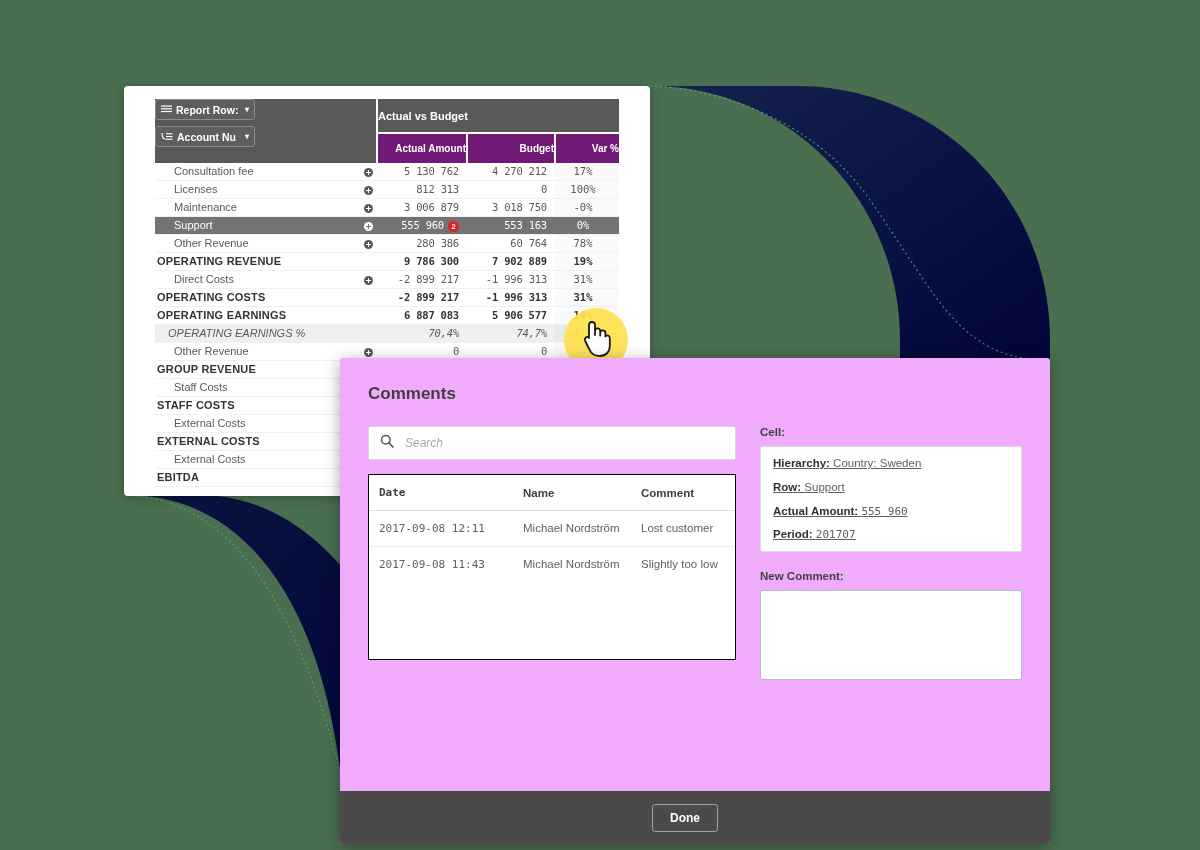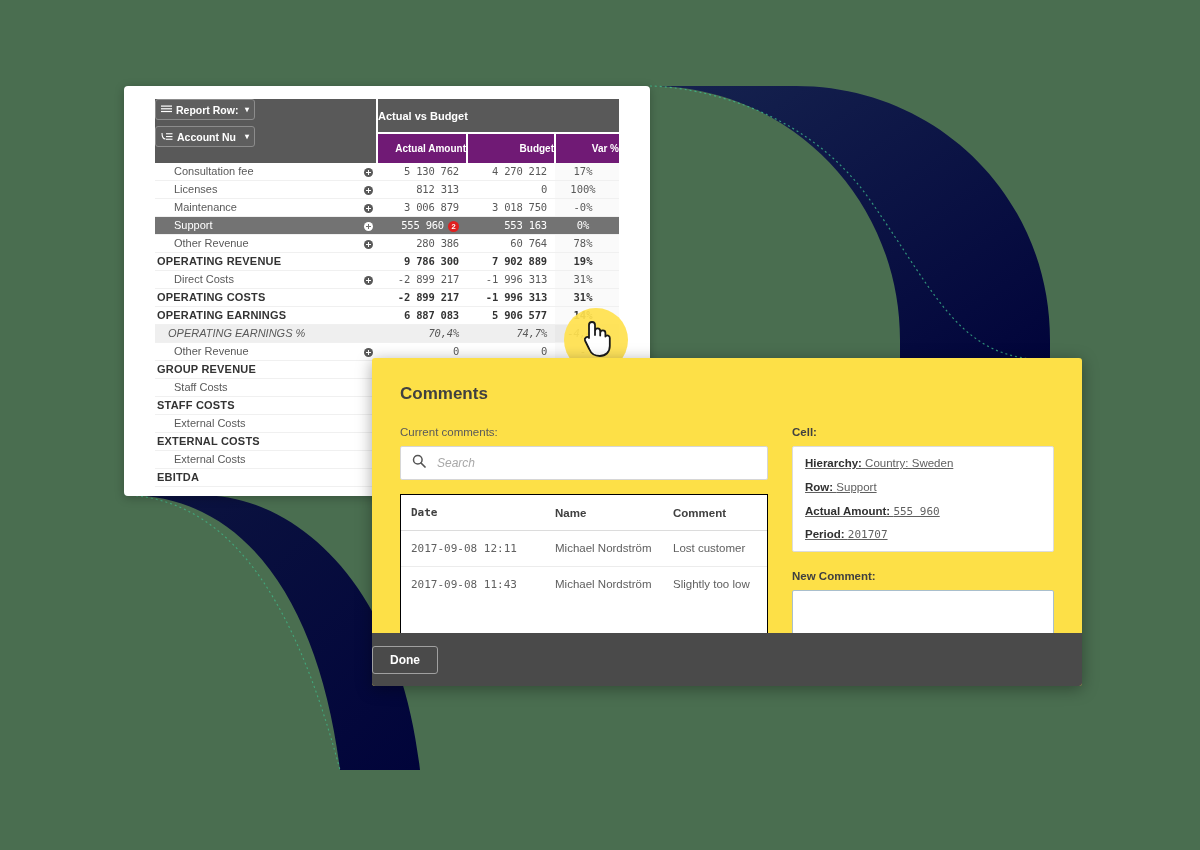--- a/index.html
+++ b/index.html
@@ -85,23 +85,23 @@
     font-family:"Liberation Sans",sans-serif;
   }
 
   
   .cursor-wrap{position:absolute;left:440px;top:222px;width:64px;height:64px;pointer-events:none;}
   .cursor-glow{position:absolute;left:0;top:0;width:64px;height:64px;border-radius:50%;background:#ffe14d;opacity:.92;}
   .cursor-hand{position:absolute;left:16px;top:10px;}
 
   
   .dialog{
-    position:absolute;left:340px;top:358px;width:710px;height:328px;
-    background:#fde047;border-radius:3px;
-    box-shadow:0 3px 16px rgba(0,0,0,.35);overflow:hidden;margin-left:32px;
+    position:absolute;left:340px;top:358px;width:710px;height:486px;
+    background:#f0abfc;border-radius:3px;
+    box-shadow:0 3px 16px rgba(0,0,0,.35);overflow:hidden;
   }
   .dlg-body{position:absolute;left:0;top:0;right:0;bottom:53px;padding:26px 28px 0 28px;box-sizing:border-box;}
   .dlg-title{font-size:17px;font-weight:bold;color:#404040;margin:0 0 22px 0;}
   .cols{display:flex;gap:24px;}
   .col-l{width:368px;flex:0 0 368px;}
   .col-r{flex:1 1 auto;}
   .small-lbl{font-size:11.5px;color:#595959;margin-bottom:8px;}
   .small-lbl.b{font-weight:bold;color:#404040;}
 
   .search-box{
@@ -145,21 +145,21 @@
     font-family:"Liberation Sans",sans-serif;font-size:12px;color:#333;
     outline:none;resize:none;margin-bottom:13px;display:block;
   }
   .btn-add{
     width:100%;height:30px;background:#fff;border:1px solid #d4d4d4;border-radius:2px;
     font-family:"Liberation Sans",sans-serif;font-size:11.5px;font-weight:bold;color:#404040;
     cursor:pointer;
   }
   .dlg-foot{
     position:absolute;left:0;right:0;bottom:0;height:53px;background:#4a4a4a;
-    display:flex;align-items:center;justify-content:flex-start;padding-right:20px;box-sizing:border-box;
+    display:flex;align-items:center;justify-content:center;padding-right:20px;box-sizing:border-box;
   }
   .btn-done{
     background:#4a4a4a;border:1px solid #a0a0a0;border-radius:3px;color:#fff;
     font-family:"Liberation Sans",sans-serif;font-size:12px;font-weight:bold;
     padding:6px 17px;cursor:pointer;
   }
 </style>
 </head>
 <body>
 
@@ -368,21 +368,20 @@
     </svg>
   </div>
 </div>
 
 <div class="dialog">
   <div class="dlg-body">
     <div class="dlg-title">Comments</div>
     <div class="cols">
 
       <div class="col-l">
-        <div class="small-lbl">Current comments:</div>
         <div class="search-box">
           <span>
             <svg width="14" height="14" viewBox="0 0 14 14">
               <circle cx="5.8" cy="5.8" r="4.3" fill="none" stroke="#555" stroke-width="1.5"></circle>
               <line x1="9" y1="9" x2="13" y2="13" stroke="#555" stroke-width="1.7" stroke-linecap="round"></line>
             </svg>
           </span>
           <input type="text" placeholder="Search" style="">
         </div>
         <div class="ctable-wrap">

